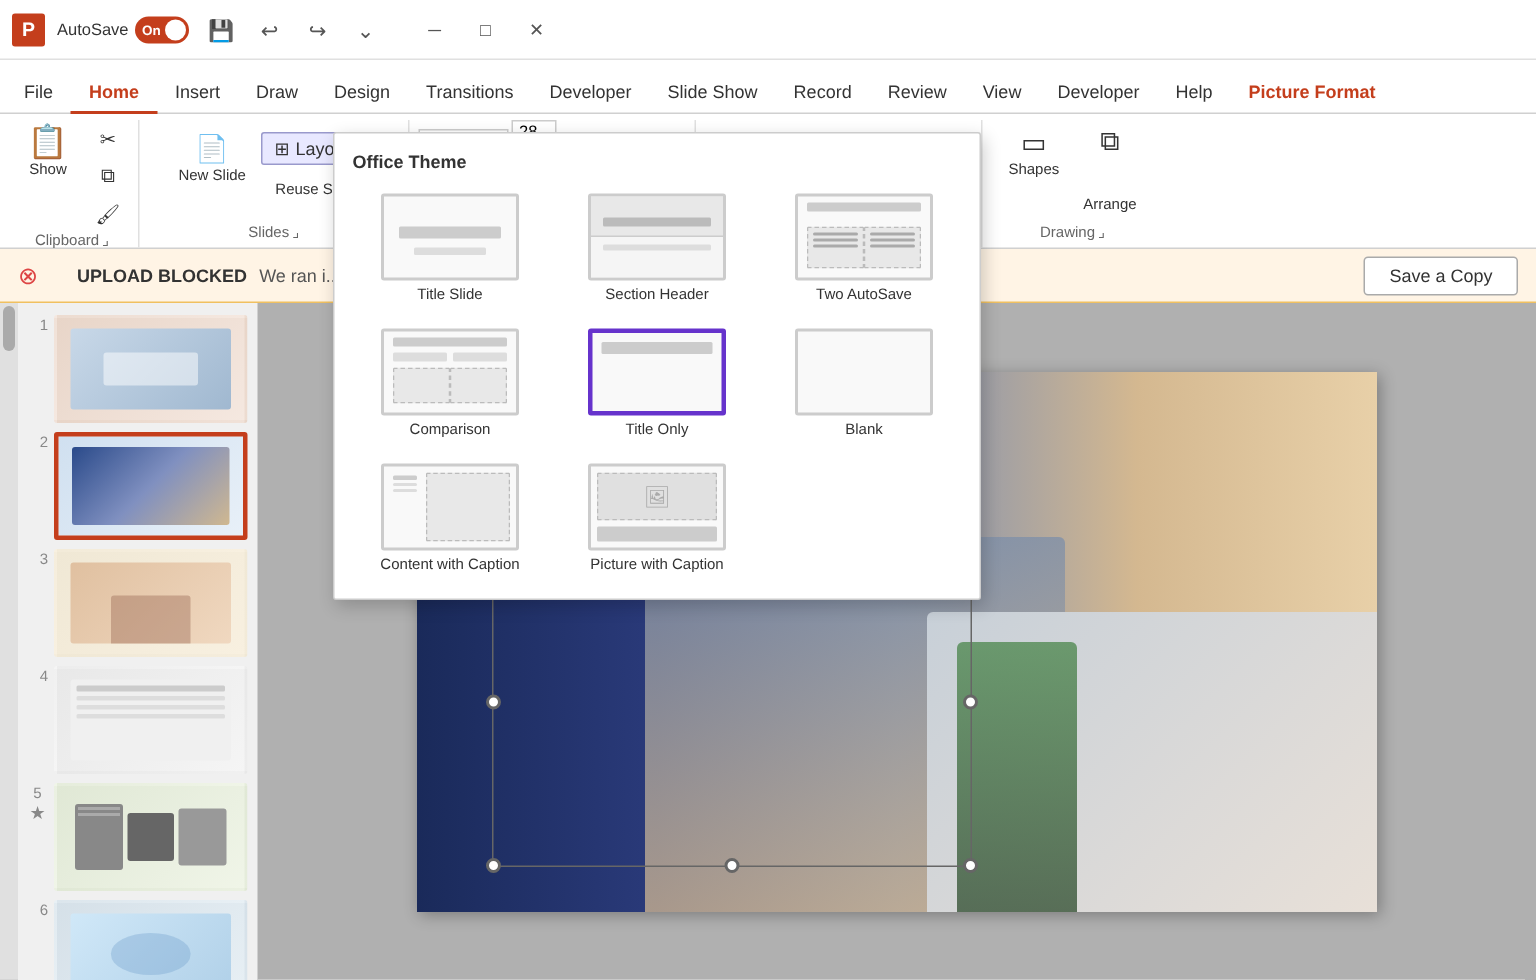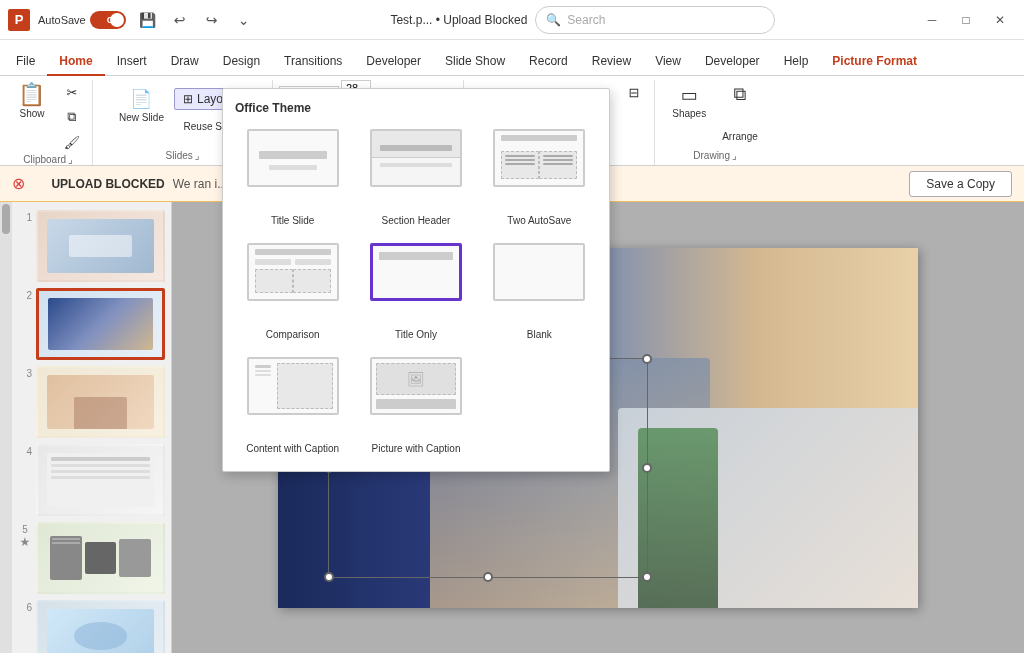--- a/index.html
+++ b/index.html
@@ -212,21 +212,21 @@
     .selection-handle {
       position: absolute; width: 10px; height: 10px;
       background: white; border: 2px solid #666; border-radius: 50%;
     }
 
     
     .layout-dropdown {
       position: absolute;
       top: 88px;
       left: 222px;
-      width: 388px;
+      width: 432px;
       background: white;
       border: 1px solid #ccc;
       box-shadow: 2px 4px 12px rgba(0,0,0,0.2);
       z-index: 1000;
       padding: 12px;
       border-radius: 2px;
     }
     .layout-dropdown-title {
       font-size: 12px; font-weight: 600; color: #333; margin-bottom: 10px;
     }
@@ -247,21 +247,21 @@
     .layout-preview {
       width: 92px; height: 58px;
       border: 2px solid #ccc;
       background: #f9f9f9;
       border-radius: 2px;
       position: relative;
       overflow: hidden;
     }
     .layout-preview.highlighted { border: 3px solid #6633cc; border-radius: 2px; }
     .layout-label {
-      font-size: 10px; color: #333; text-align: center; line-height: 1.2; margin-top: 24px;
+      font-size: 10px; color: #333; text-align: center; line-height: 1.2;
     }
 
     
     .lp-title-bar { position: absolute; top: 6px; left: 6px; right: 6px; height: 8px; background: #ccc; border-radius: 1px; }
     .lp-title-bar-sm { position: absolute; top: 4px; left: 6px; right: 6px; height: 6px; background: #ccc; border-radius: 1px; }
     .lp-content-dots {
       position: absolute; top: 20px; left: 6px; right: 6px; bottom: 6px;
       background: #e8e8e8; border: 1px dashed #bbb; border-radius: 1px;
       display: flex; flex-wrap: wrap; align-content: flex-start; gap: 2px; padding: 4px;
     }
@@ -272,36 +272,29 @@
 </head>
 <body>
 
 <div class="title-bar">
   <div class="title-bar-logo">
     <span>P</span>
   </div>
   <div class="autosave-section">
     <span>AutoSave</span>
     <div class="toggle-switch">
-      <span class="toggle-label" style="position:absolute;left:17px;font-size:9px;color:white;font-weight:700;z-index:1">On</span>
+      <span class="toggle-label" style="position:absolute;left:5px;font-size:9px;color:white;font-weight:700;z-index:1">On</span>
       <div class="knob"></div>
     </div>
   </div>
   <div class="title-bar-tools">
     <div class="title-bar-icon">💾</div>
     <div class="title-bar-icon">↩</div>
     <div class="title-bar-icon">↪</div>
     <div class="title-bar-icon">⌄</div>
-  </div>
-  <div class="title-center">
-    <span class="file-title">Test.p... • Upload Blocked</span>
-    <div class="search-box">
-      <span>🔍</span>
-      <span style="color:#aaa">Search</span>
-    </div>
   </div>
   <div class="window-controls">
     <div class="win-btn">─</div>
     <div class="win-btn">□</div>
     <div class="win-btn">✕</div>
   </div>
 </div>
 
 <div class="ribbon-tabs">
   <div class="ribbon-tab">File</div>

